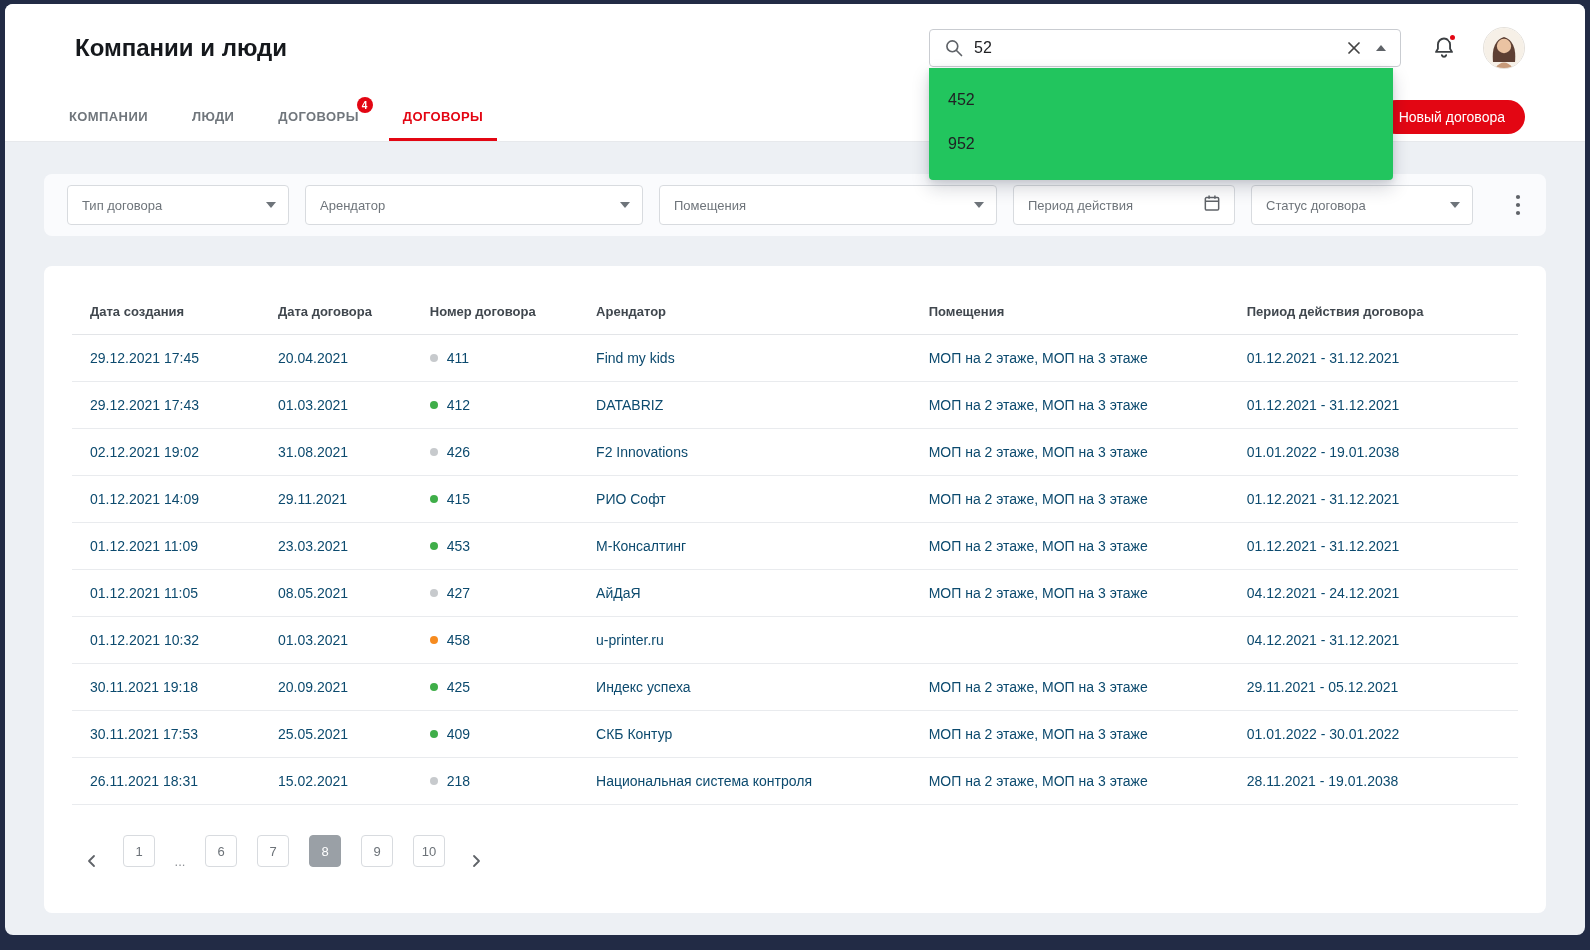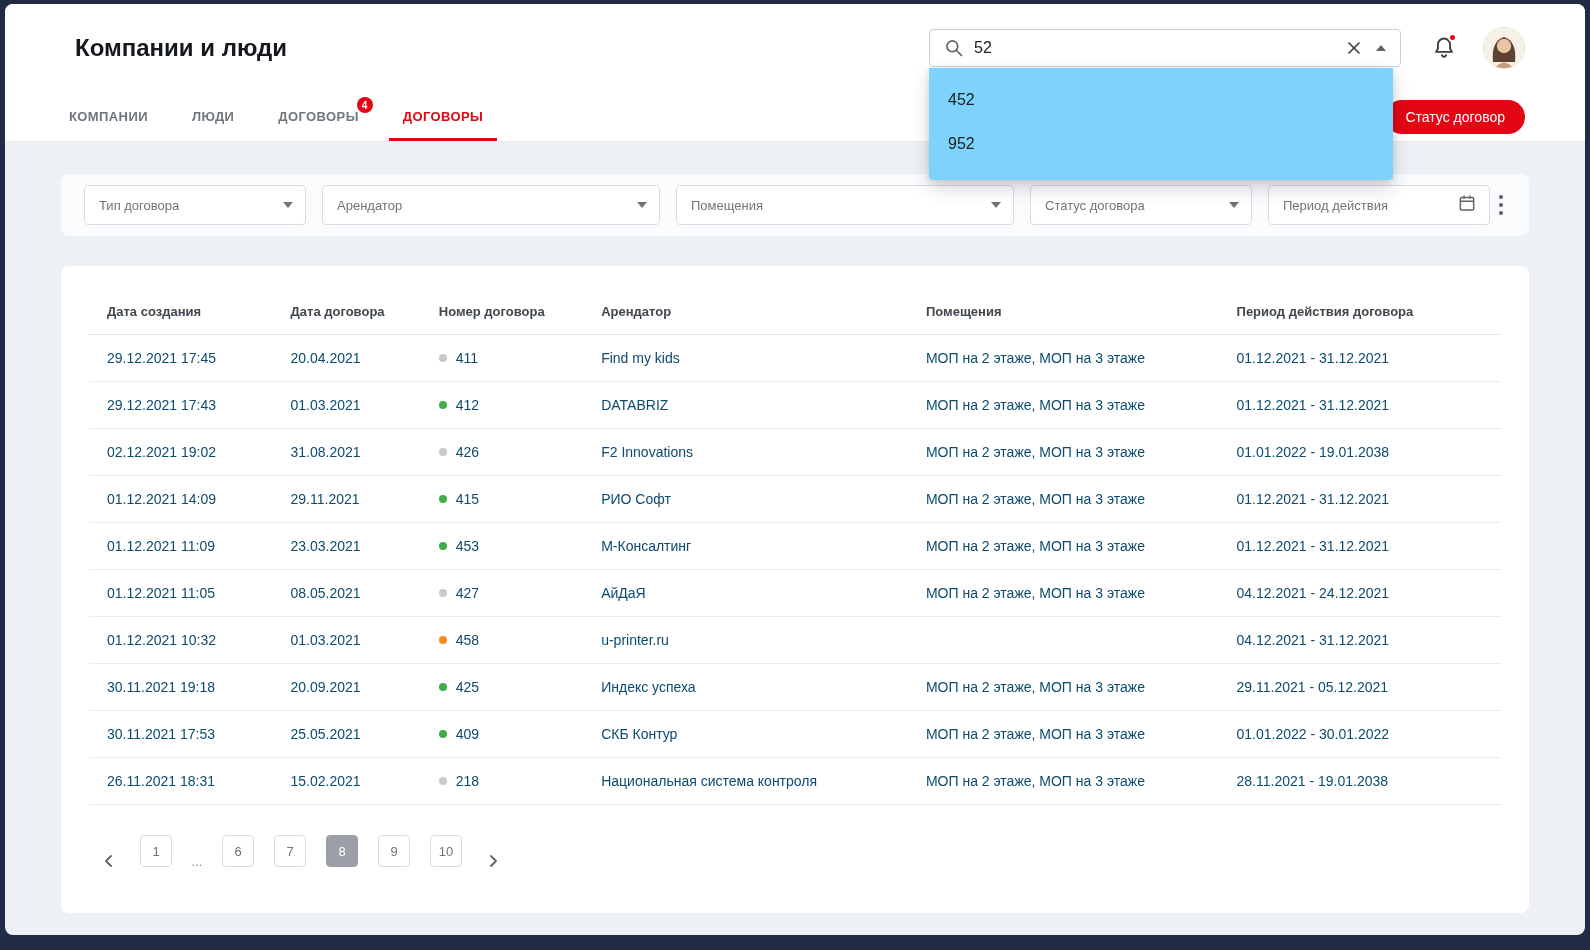--- a/index.html
+++ b/index.html
@@ -76,21 +76,21 @@
     border-right: 5px solid transparent;
     border-bottom: 6px solid #5f6368;
     display: inline-block;
     margin-left: 2px;
     cursor: pointer;
   }
   .suggestions {
     position: absolute;
     top: calc(100% + 1px);
     left: 0; right: 8px;
-    background: #7dd3fc;
+    background: #22c55e;
     border-radius: 0 0 4px 4px;
     box-shadow: 0 8px 18px rgba(20,30,50,0.18), 0 2px 6px rgba(20,30,50,0.10);
     padding: 10px 0 14px;
     z-index: 60;
   }
   .suggestion {
     padding: 13px 19px;
     font-size: 16px;
     color: #202124;
     cursor: pointer;
@@ -174,21 +174,21 @@
     padding: 0 20px;
     font-size: 14px;
     font-weight: 500;
     font-family: inherit;
     cursor: pointer;
   }
 
   
   .content {
     flex: 1;
-    padding: 32px 56px 0;
+    padding: 32px 39px 0;
     overflow: hidden;
   }
 
   .filter-bar {
     background: #fafbfd;
     border-radius: 8px;
     padding: 11px 23px;
     display: flex;
     align-items: center;
   }
@@ -387,21 +387,21 @@
         <div class="tab">
           <span class="tab-label">ДОГОВОРЫ</span>
           <span class="tab-badge">4</span>
         </div>
 
         <div class="tab active">
           <span class="tab-label">ДОГОВОРЫ</span>
 
         </div>
       </div>
-    <button class="new-contract-btn">Статус договор</button>
+    <button class="new-contract-btn">Новый договора</button>
   </div>
 
   <div class="content">
 
     <div class="filter-bar">
       <div class="filters">
 
           <div class="filter caret sm">
             <span class="filter-label">Тип договора</span>
             <span class="caret-down"></span>
@@ -409,41 +409,41 @@
           </div>
 
           <div class="filter caret lg">
             <span class="filter-label">Арендатор</span>
             <span class="caret-down"></span>
 
           </div>
 
           <div class="filter caret lg">
             <span class="filter-label">Помещения</span>
-            <span class="caret-down"></span>
-
-          </div>
-
-          <div class="filter caret sm">
-            <span class="filter-label">Статус договора</span>
             <span class="caret-down"></span>
 
           </div>
 
           <div class="filter calendar sm">
             <span class="filter-label">Период действия</span>
 
             <span class="cal-icon">
               <svg width="20" height="20" viewBox="0 0 24 24" fill="none" stroke="#5f6368" stroke-width="1.8">
                 <rect x="4" y="5.5" width="16" height="15" rx="1.5"></rect>
                 <line x1="4" y1="10" x2="20" y2="10"></line>
                 <line x1="8.5" y1="3" x2="8.5" y2="7"></line>
                 <line x1="15.5" y1="3" x2="15.5" y2="7"></line>
               </svg>
             </span>
+          </div>
+
+          <div class="filter caret sm">
+            <span class="filter-label">Статус договора</span>
+            <span class="caret-down"></span>
+
           </div>
         </div>
       <button class="kebab">
         <span style="display:flex">
           <svg width="6" height="22" viewBox="0 0 6 22">
               <circle cx="3" cy="3" r="2.1" fill="#5f6368"></circle>
               <circle cx="3" cy="11" r="2.1" fill="#5f6368"></circle>
               <circle cx="3" cy="19" r="2.1" fill="#5f6368"></circle>
             </svg>
         </span>

